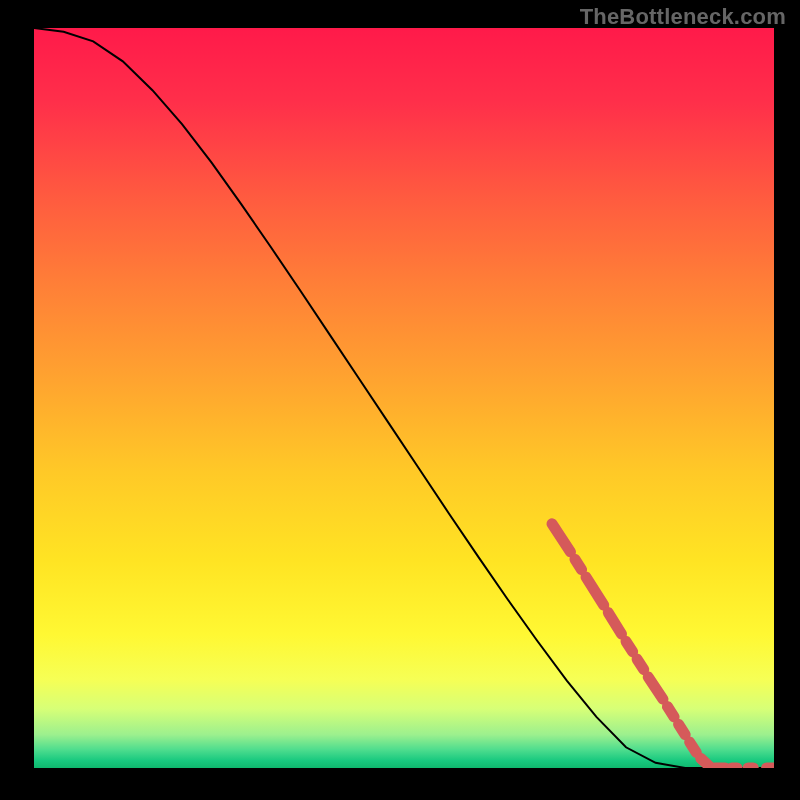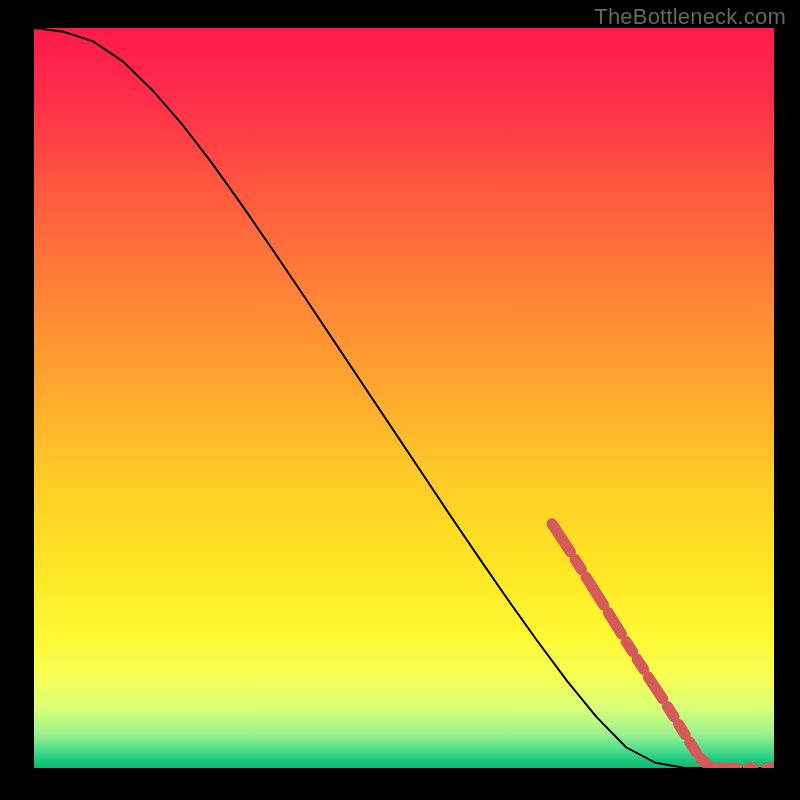--- a/index.html
+++ b/index.html
@@ -16,21 +16,21 @@
     width: 800px;
     height: 800px;
     background: #000;
   }
   .watermark {
     position: absolute;
     top: 4px;
     right: 14px;
     color: #666;
     font-size: 22px;
-    font-weight: 400;
+    font-weight: 700;
     letter-spacing: 0.2px;
     z-index: 10;
   }
   .plot {
     position: absolute;
     left: 34px;
     top: 28px;
     width: 740px;
     height: 740px;
   }

